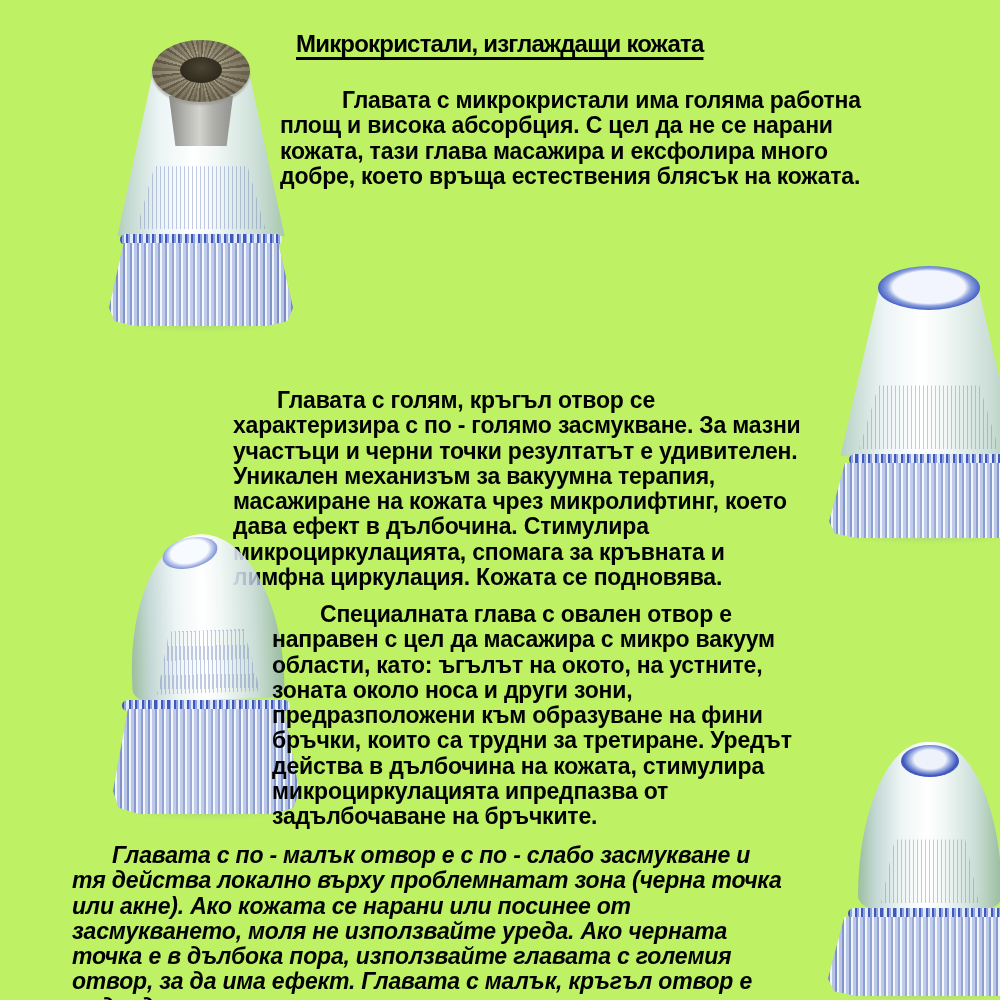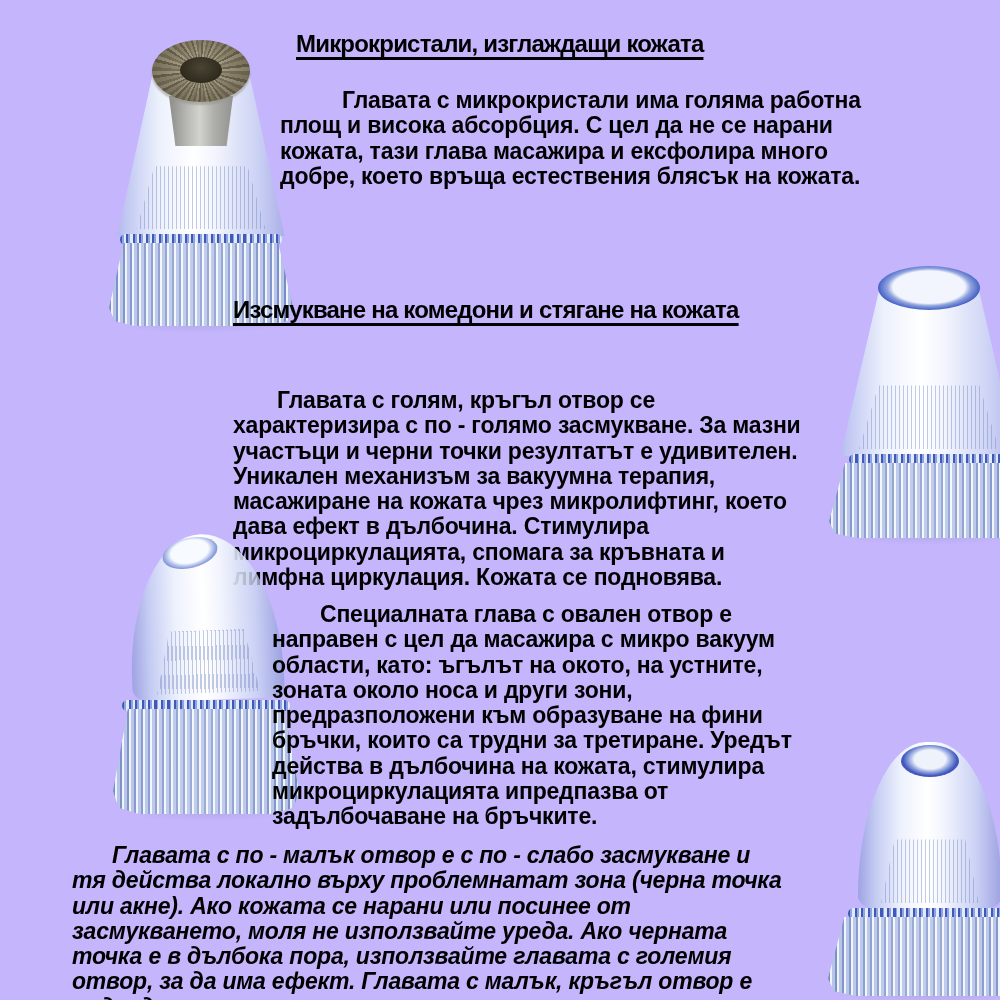--- a/index.html
+++ b/index.html
@@ -1,16 +1,16 @@
 <!DOCTYPE html>
 <html><head>
 <meta charset="utf-8">
 <style>
   html,body{margin:0;padding:0;background:#fff;}
-  .canvas{position:relative;width:1000px;height:1000px;background:#c4b5fd;overflow:hidden;
+  .canvas{position:relative;width:1000px;height:1000px;background:#bef264;overflow:hidden;
           font-family:"Liberation Sans","DejaVu Sans",sans-serif;color:#000;}
   .hd{position:absolute;margin:0;font-size:24px;font-weight:700;letter-spacing:-0.8px;
       text-decoration:underline;text-decoration-thickness:2.5px;text-underline-offset:5px;white-space:nowrap;}
   .para{position:absolute;margin:0;font-size:23px;font-weight:700;line-height:25.3px;letter-spacing:-0.2px;text-align:left;}
   .hd1{left:296px;top:30px;}
   .p1{left:280px;top:88px;width:610px;text-indent:62px;}
   .hd2{left:233px;top:296px;}
   .p2{left:233px;top:372px;width:575px;text-indent:44px;margin-top:16px;}
   .hd3{left:260px;top:542px;}
   .p3{left:272px;top:602px;width:538px;text-indent:48px;}
@@ -91,21 +91,20 @@
     <div class="part h1-grit">
       <div class="part h1-hole"></div>
     </div>
     <div class="part bead h1-bead"></div>
     <div class="part skirt h1-skirt"></div>
   </figure>
 
   <h2 class="hd hd1">Микрокристали, изглаждащи кожата</h2>
   <p class="para p1">Главата с микрокристали има голяма работна площ и висока абсорбция. С цел да не се нарани кожата, тази глава масажира и ексфолира много добре, което връща естествения блясък на кожата.</p>
 
-  <h2 class="hd hd2">Изсмукване на комедони и стягане на кожата</h2>
   <p class="para p2">Главата с голям, кръгъл отвор се характеризира с по - голямо засмукване. За мазни участъци и черни точки резултатът е удивителен. Уникален механизъм за вакуумна терапия, масажиране на кожата чрез микролифтинг, което дава ефект в дълбочина. Стимулира микроциркулацията, спомага за кръвната и лимфна циркулация. Кожата се подновява.</p>
 
   <figure class="head head2">
     <div class="part shadow"></div>
     <div class="part cone h2-cone"></div>
     <div class="part h2-rim"></div>
     <div class="part bead h2-bead"></div>
     <div class="part skirt h2-skirt"></div>
   </figure>
 

